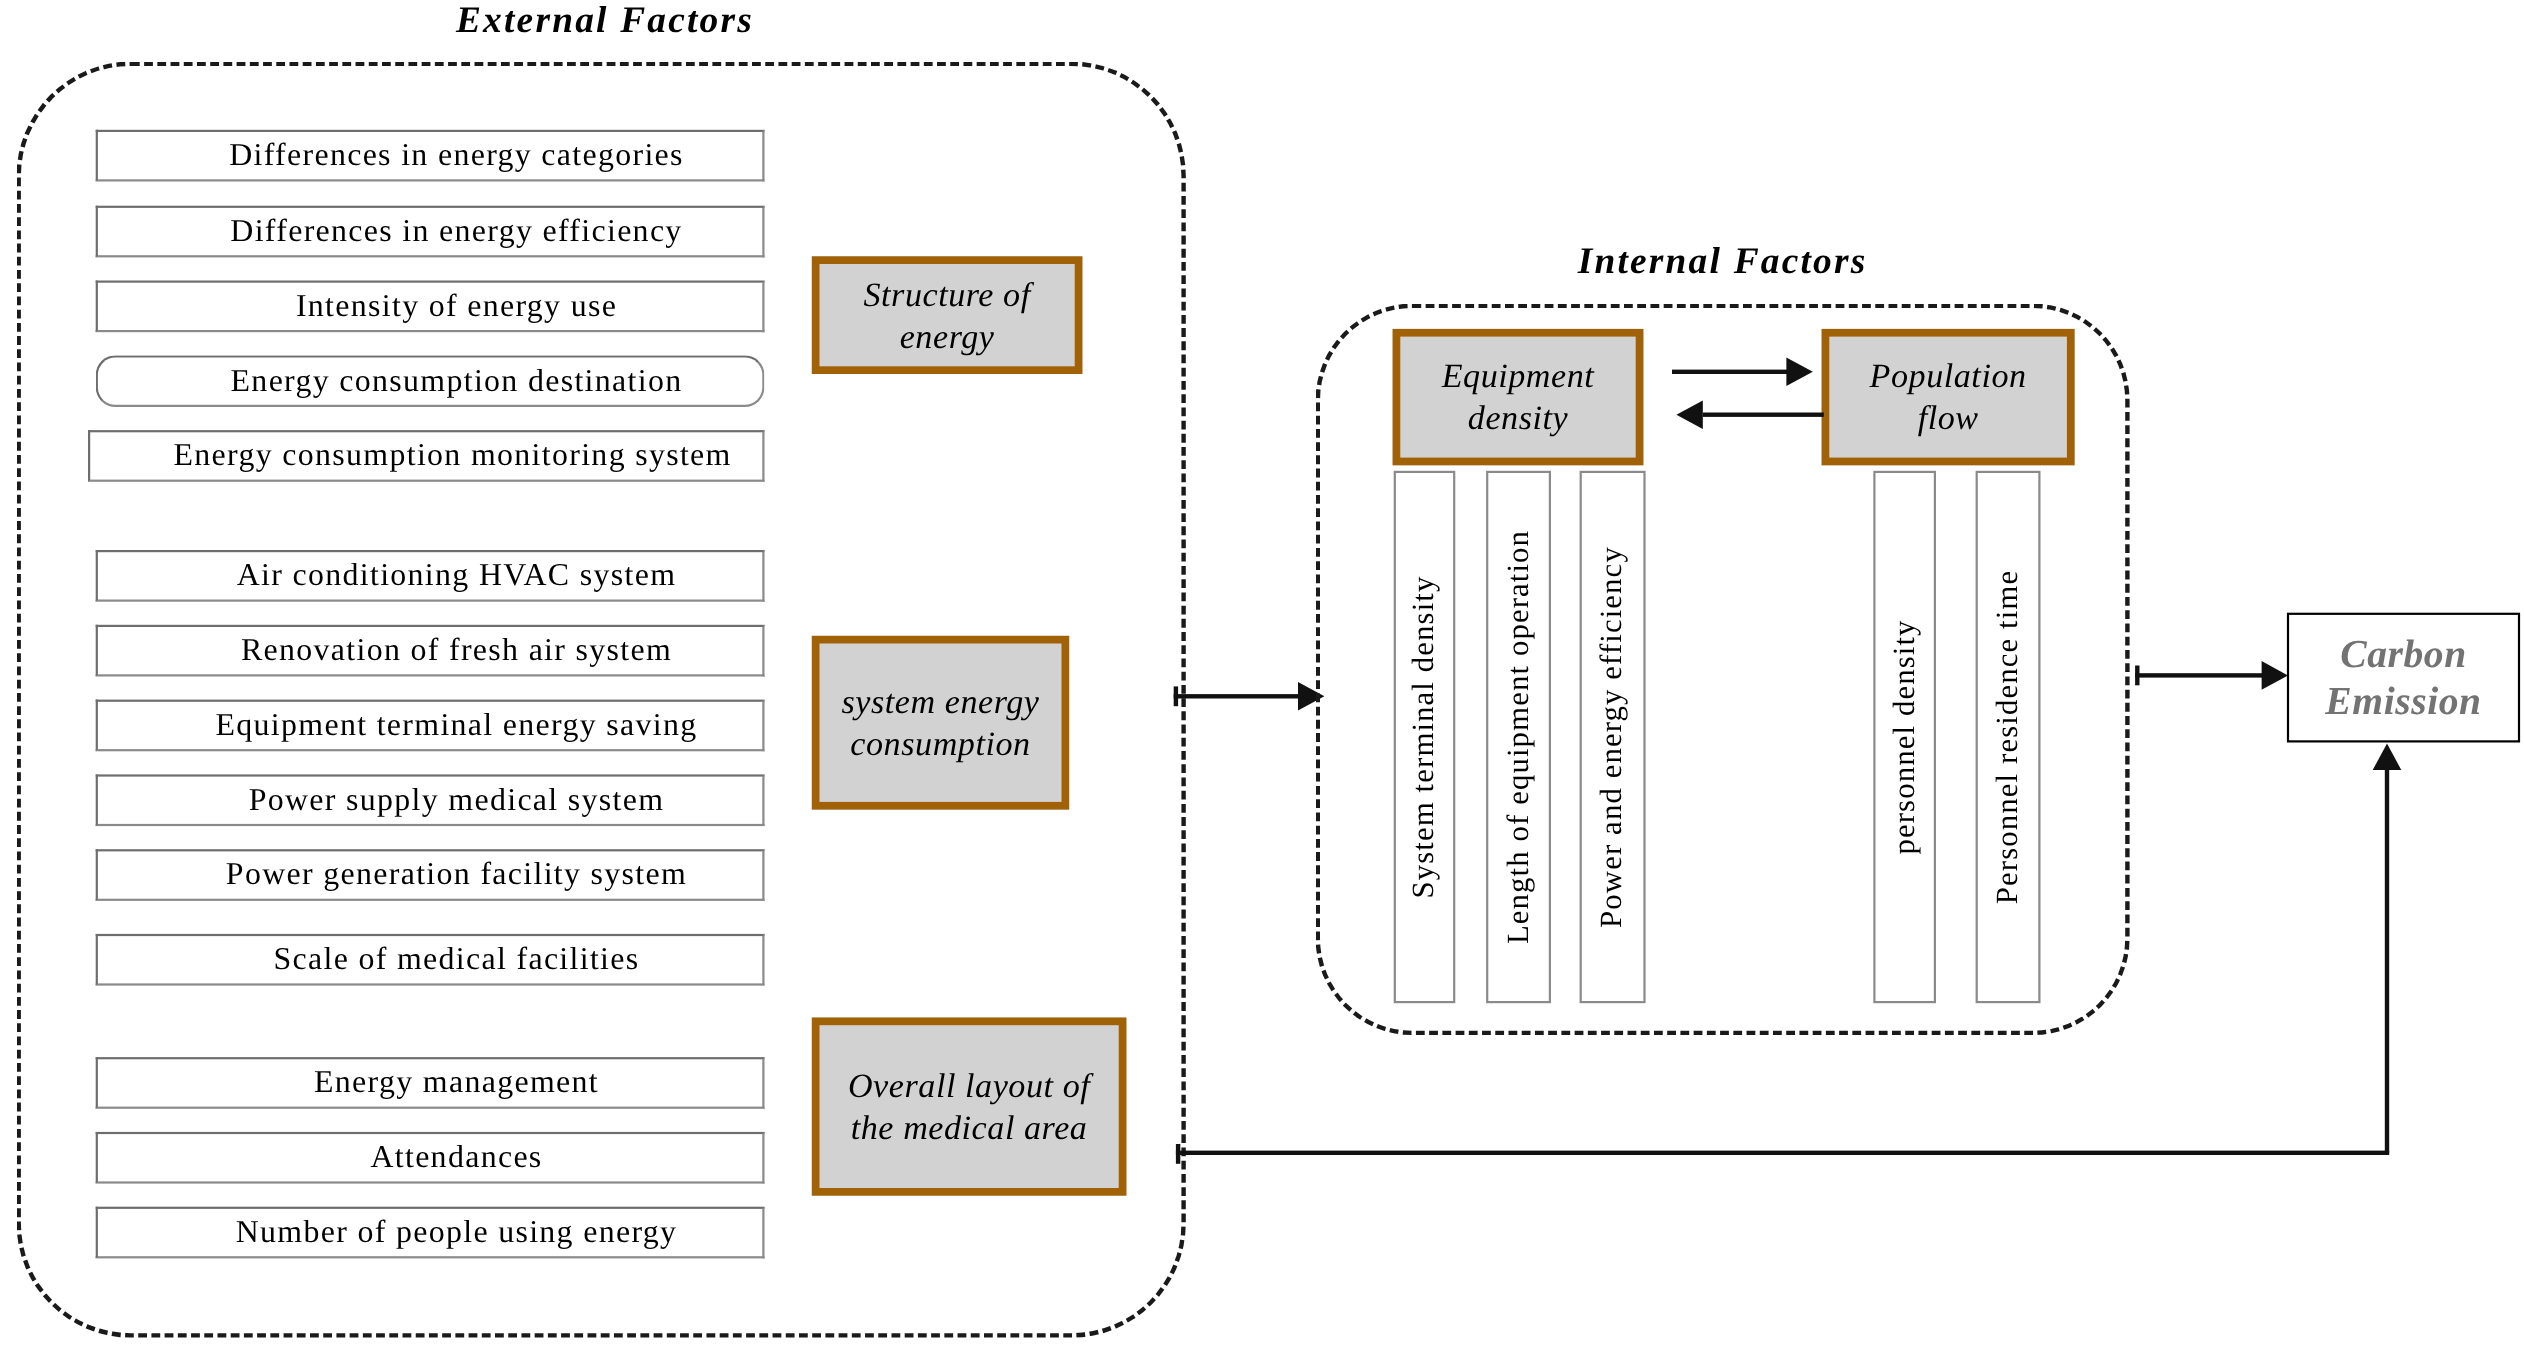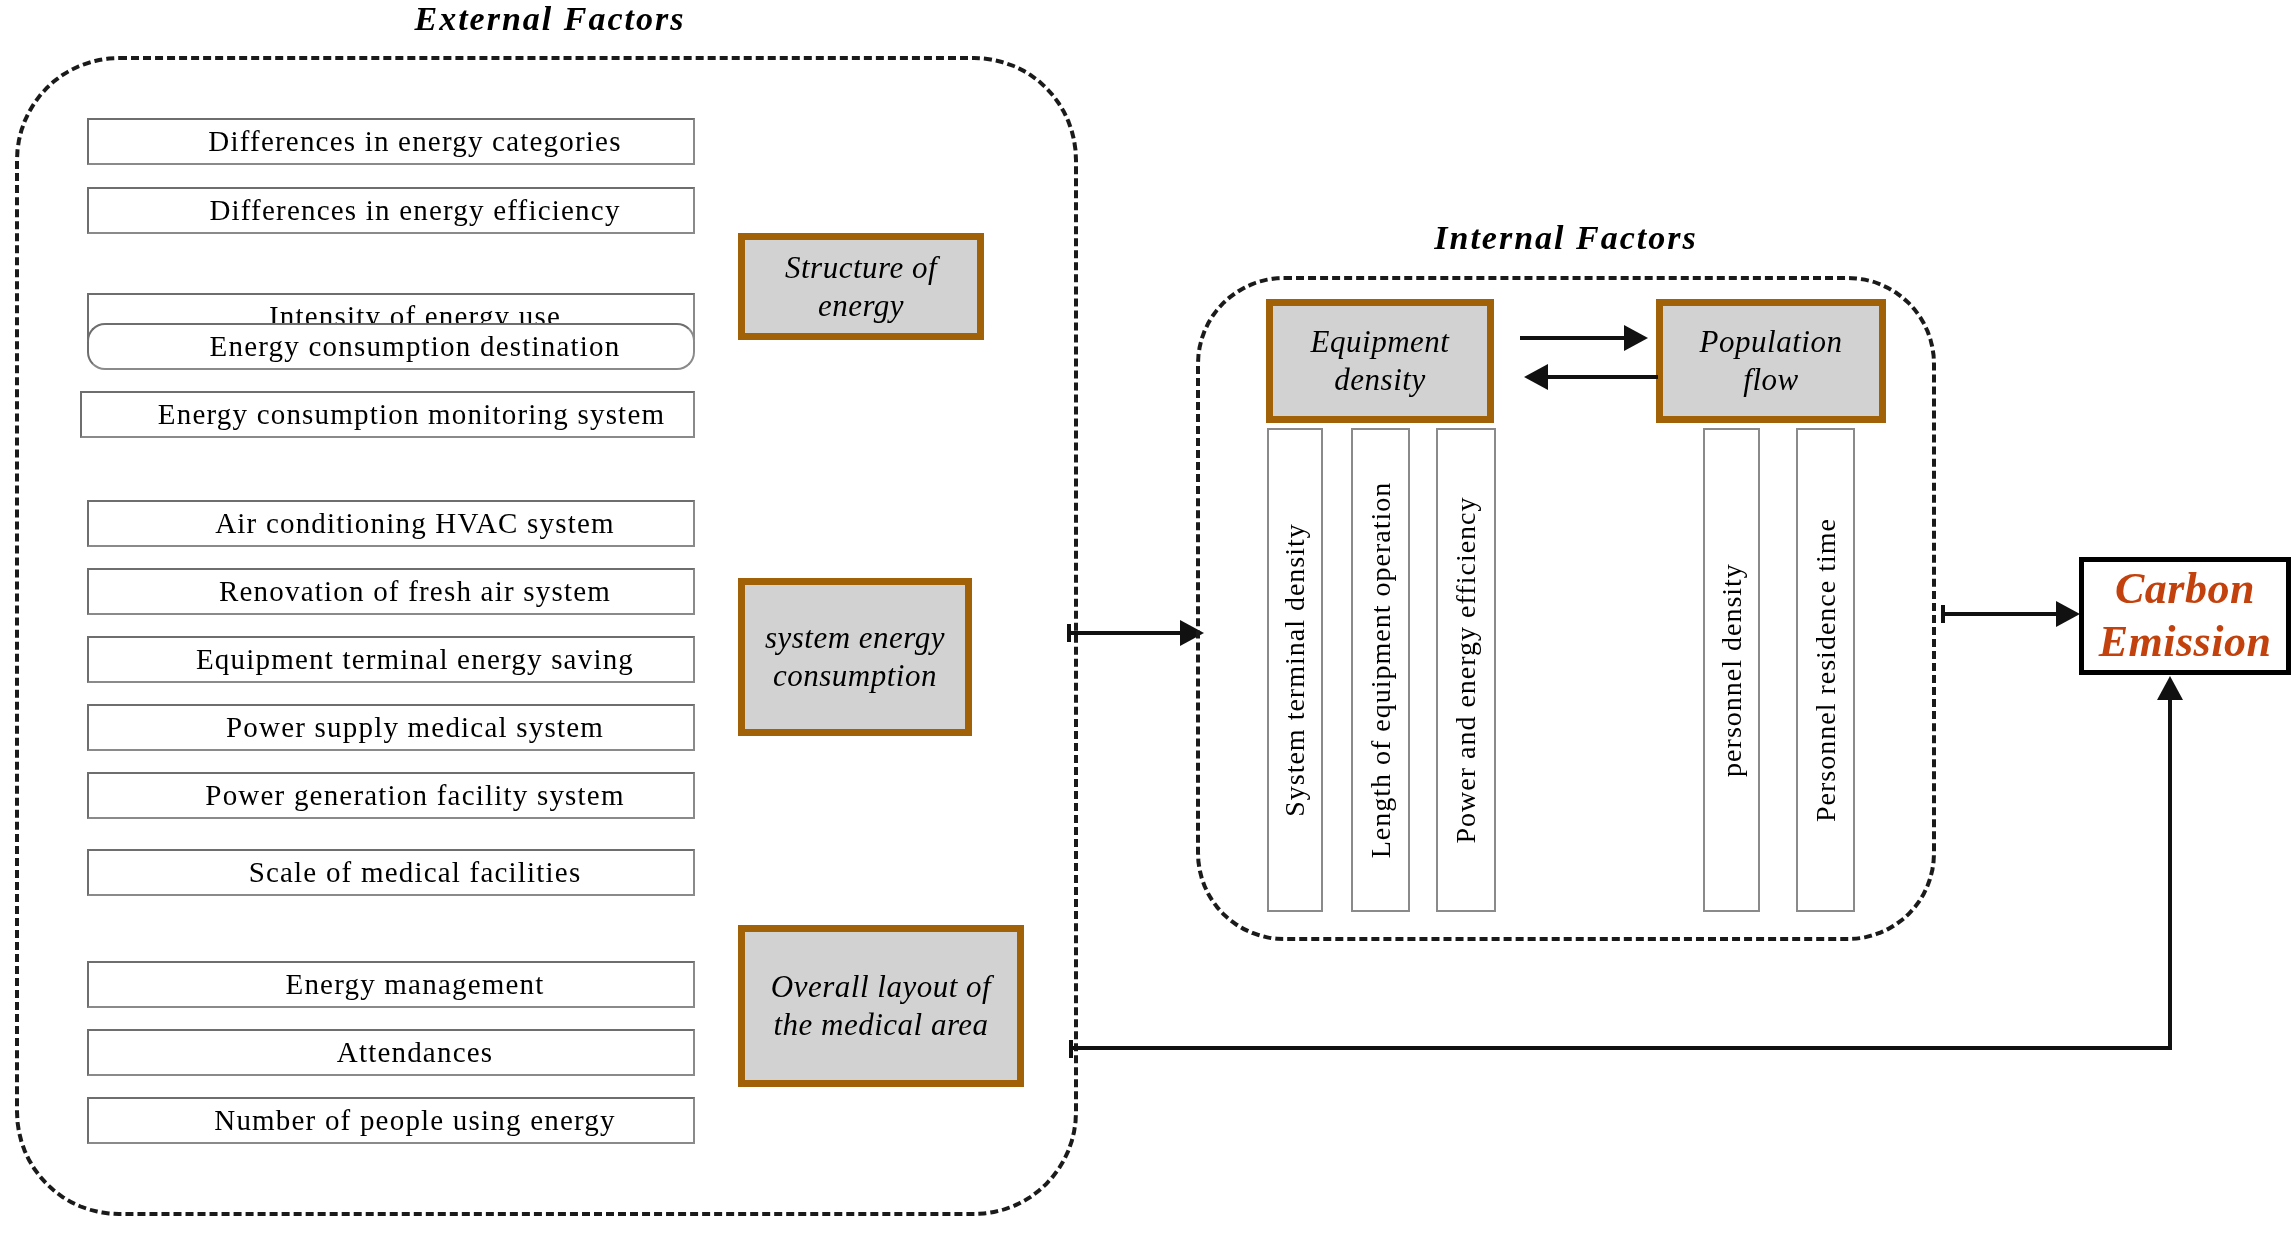--- a/index.html
+++ b/index.html
@@ -78,47 +78,47 @@
     white-space:nowrap;
     font-size:28px;
     letter-spacing:1px;
     color:#000;
   }
   
   .cbox{
     position:absolute;
     box-sizing:border-box;
     background:#ffffff;
-    border:5px solid #000000;
+    border:2px solid #000000;
     display:flex;align-items:center;justify-content:center;
     text-align:center;
     font-style:italic;font-weight:bold;
-    font-size:44px;line-height:1.2;
-    letter-spacing:0.5px;color:#c2410c;
+    font-size:36px;line-height:1.2;
+    letter-spacing:0.5px;color:#737373;
   }
   
   .hline{position:absolute;background:#111;height:4px;}
   .vline{position:absolute;background:#111;width:4px;}
   .arrowhead{position:absolute;width:0;height:0;}
   .ah-right{border-top:13px solid transparent;border-bottom:13px solid transparent;border-left:24px solid #111;}
   .ah-left{border-top:13px solid transparent;border-bottom:13px solid transparent;border-right:24px solid #111;}
   .ah-up{border-left:13px solid transparent;border-right:13px solid transparent;border-bottom:24px solid #111;}
   .tick{position:absolute;background:#111;width:4px;height:18px;}
 </style>
 </head>
 <body>
 
 <div id="stage">
 
   <div class="dashgroup" style="left:15px;top:56px;width:1063px;height:1160px;"></div>
   <div class="grouptitle" style="left:290px;top:0px;width:520px;font-size:34px;">External  Factors</div>
 
   <div class="fbox" style="left:87px;top:118px;width:608px;height:47px;">Differences in energy categories</div>
   <div class="fbox" style="left:87px;top:187px;width:608px;height:47px;">Differences  in  energy  efficiency</div>
-  <div class="fbox" style="left:87px;top:255px;width:608px;height:47px;margin-top:38px;">Intensity  of  energy  use</div>
+  <div class="fbox" style="left:87px;top:255px;width:608px;height:47px;">Intensity  of  energy  use</div>
   <div class="fbox" style="left:87px;top:323px;width:608px;height:47px;border-radius:18px;">Energy  consumption  destination</div>
   <div class="fbox" style="left:80px;top:391px;width:615px;height:47px;">Energy  consumption  monitoring  system</div>
 
   <div class="gbox" style="left:738px;top:233px;width:246px;height:107px;">Structure of energy</div>
 
   <div class="fbox" style="left:87px;top:500px;width:608px;height:47px;">Air conditioning HVAC system</div>
   <div class="fbox" style="left:87px;top:568px;width:608px;height:47px;">Renovation  of  fresh  air  system</div>
   <div class="fbox" style="left:87px;top:636px;width:608px;height:47px;">Equipment  terminal  energy  saving</div>
   <div class="fbox" style="left:87px;top:704px;width:608px;height:47px;">Power  supply  medical  system</div>
   <div class="fbox" style="left:87px;top:772px;width:608px;height:47px;">Power  generation  facility  system</div>

